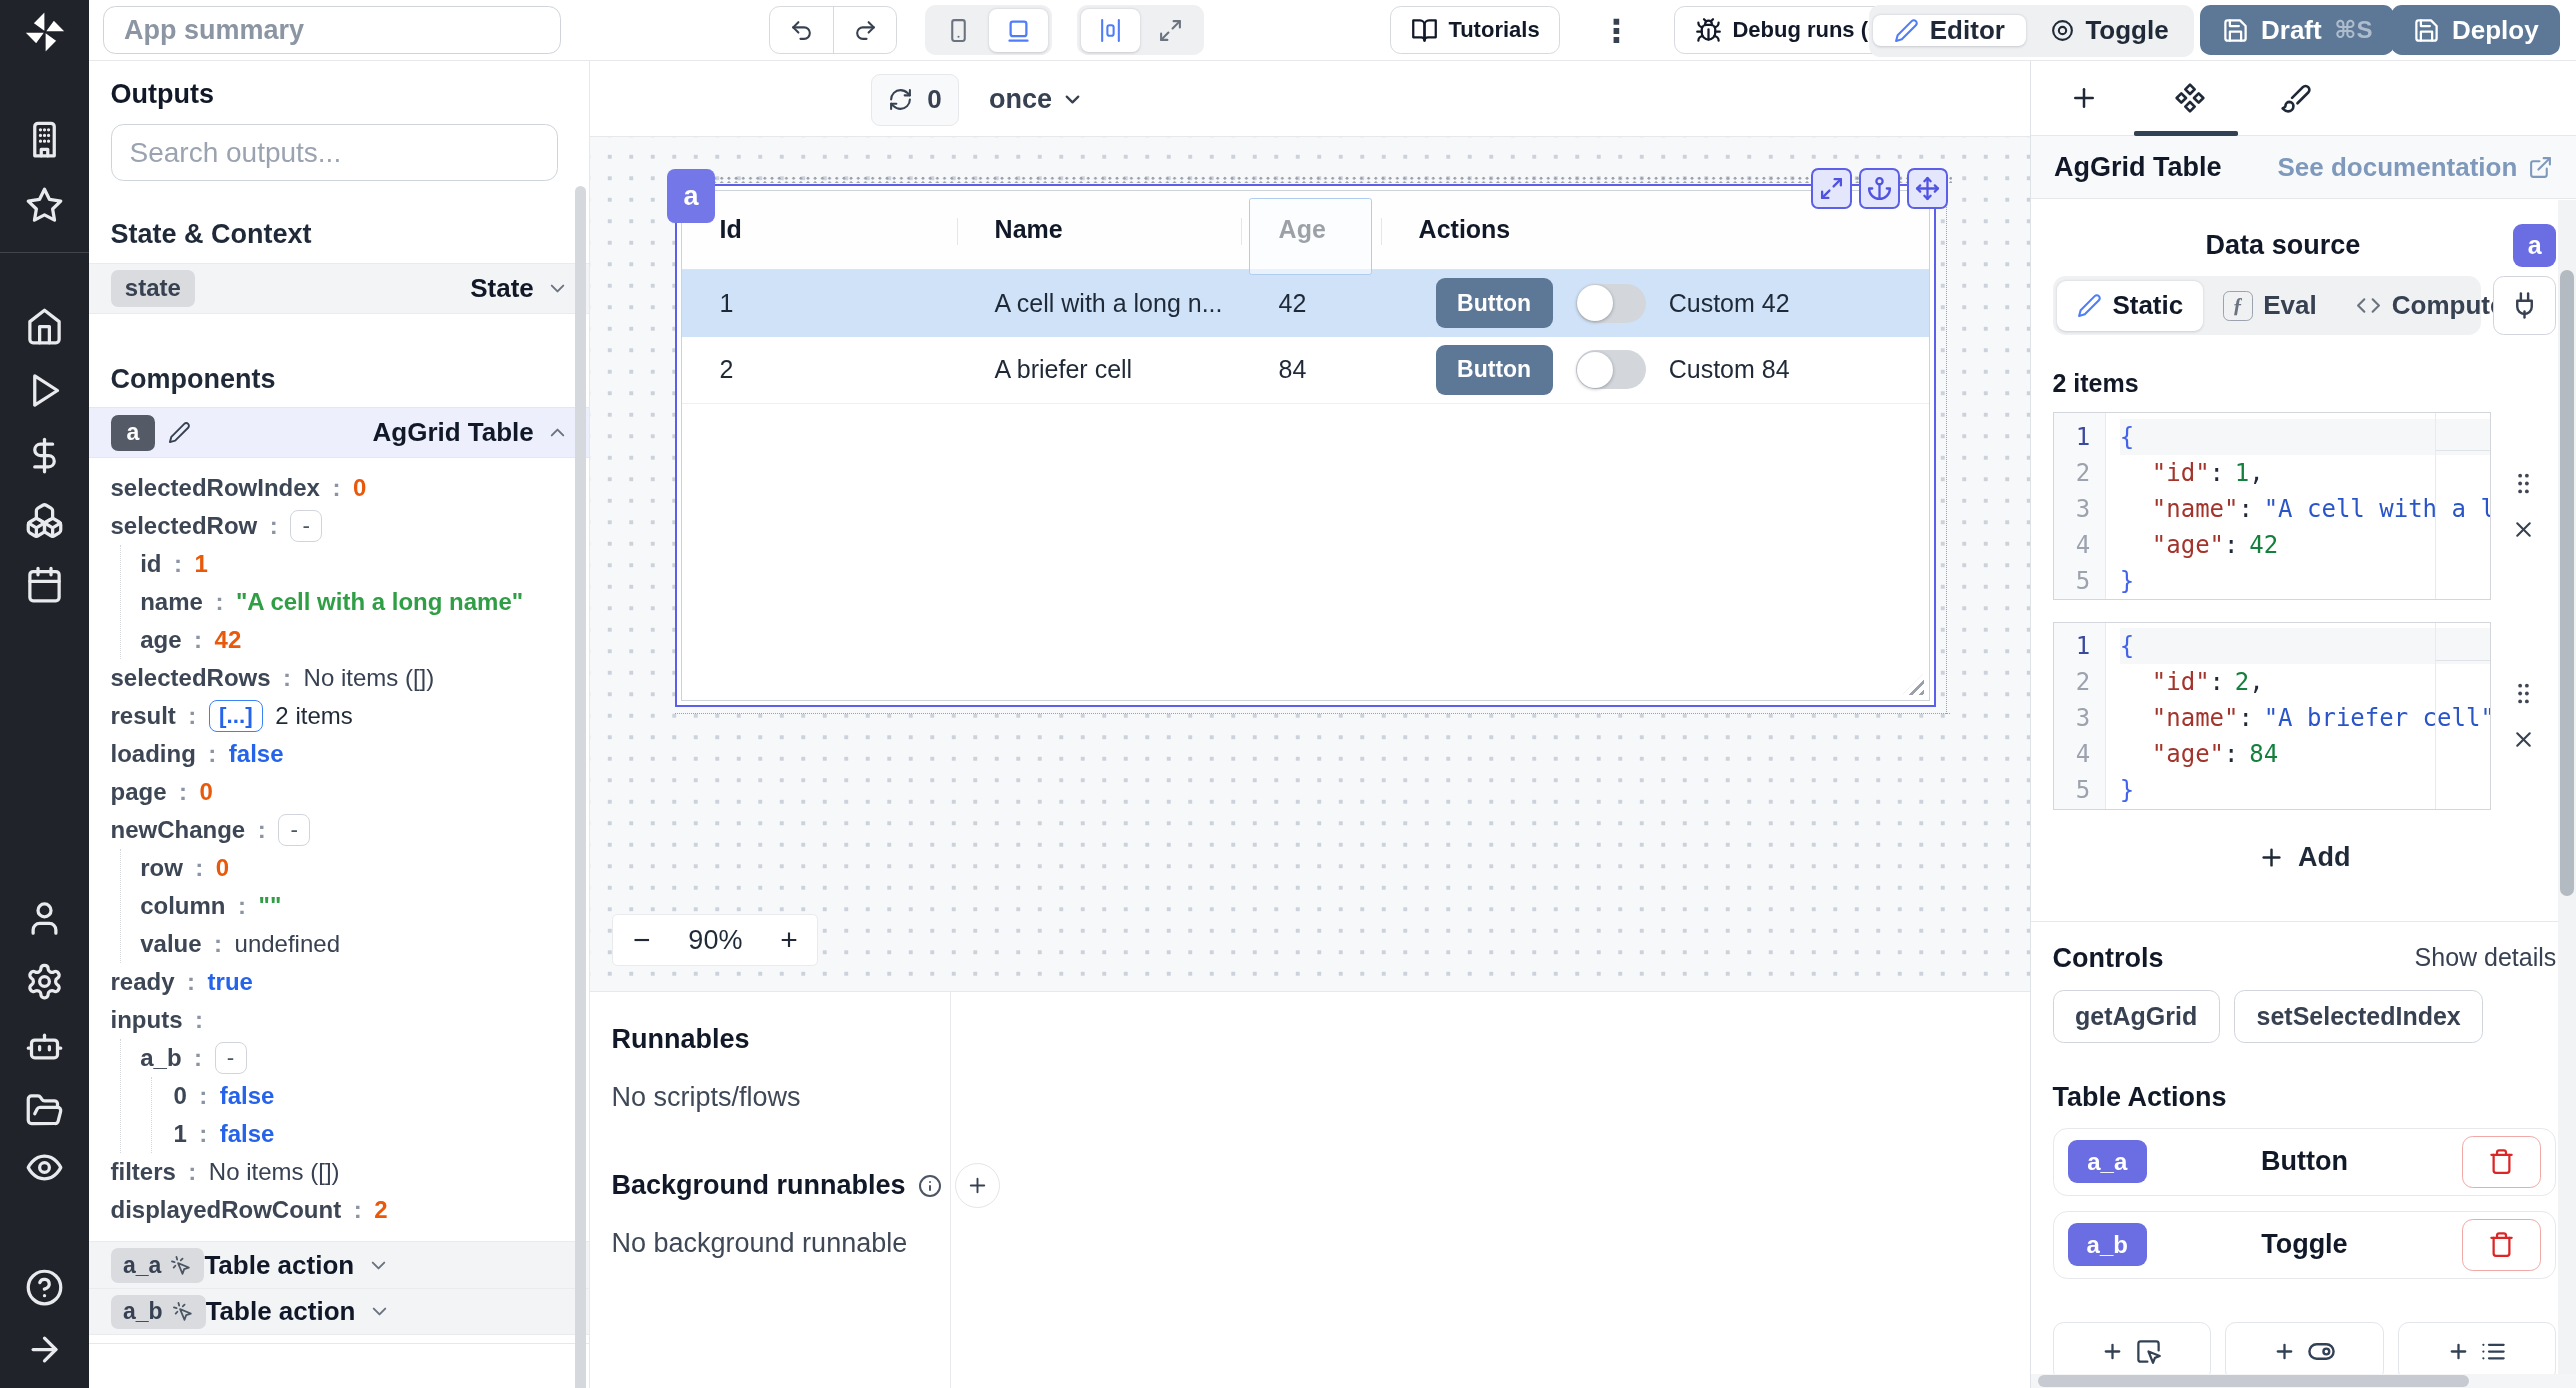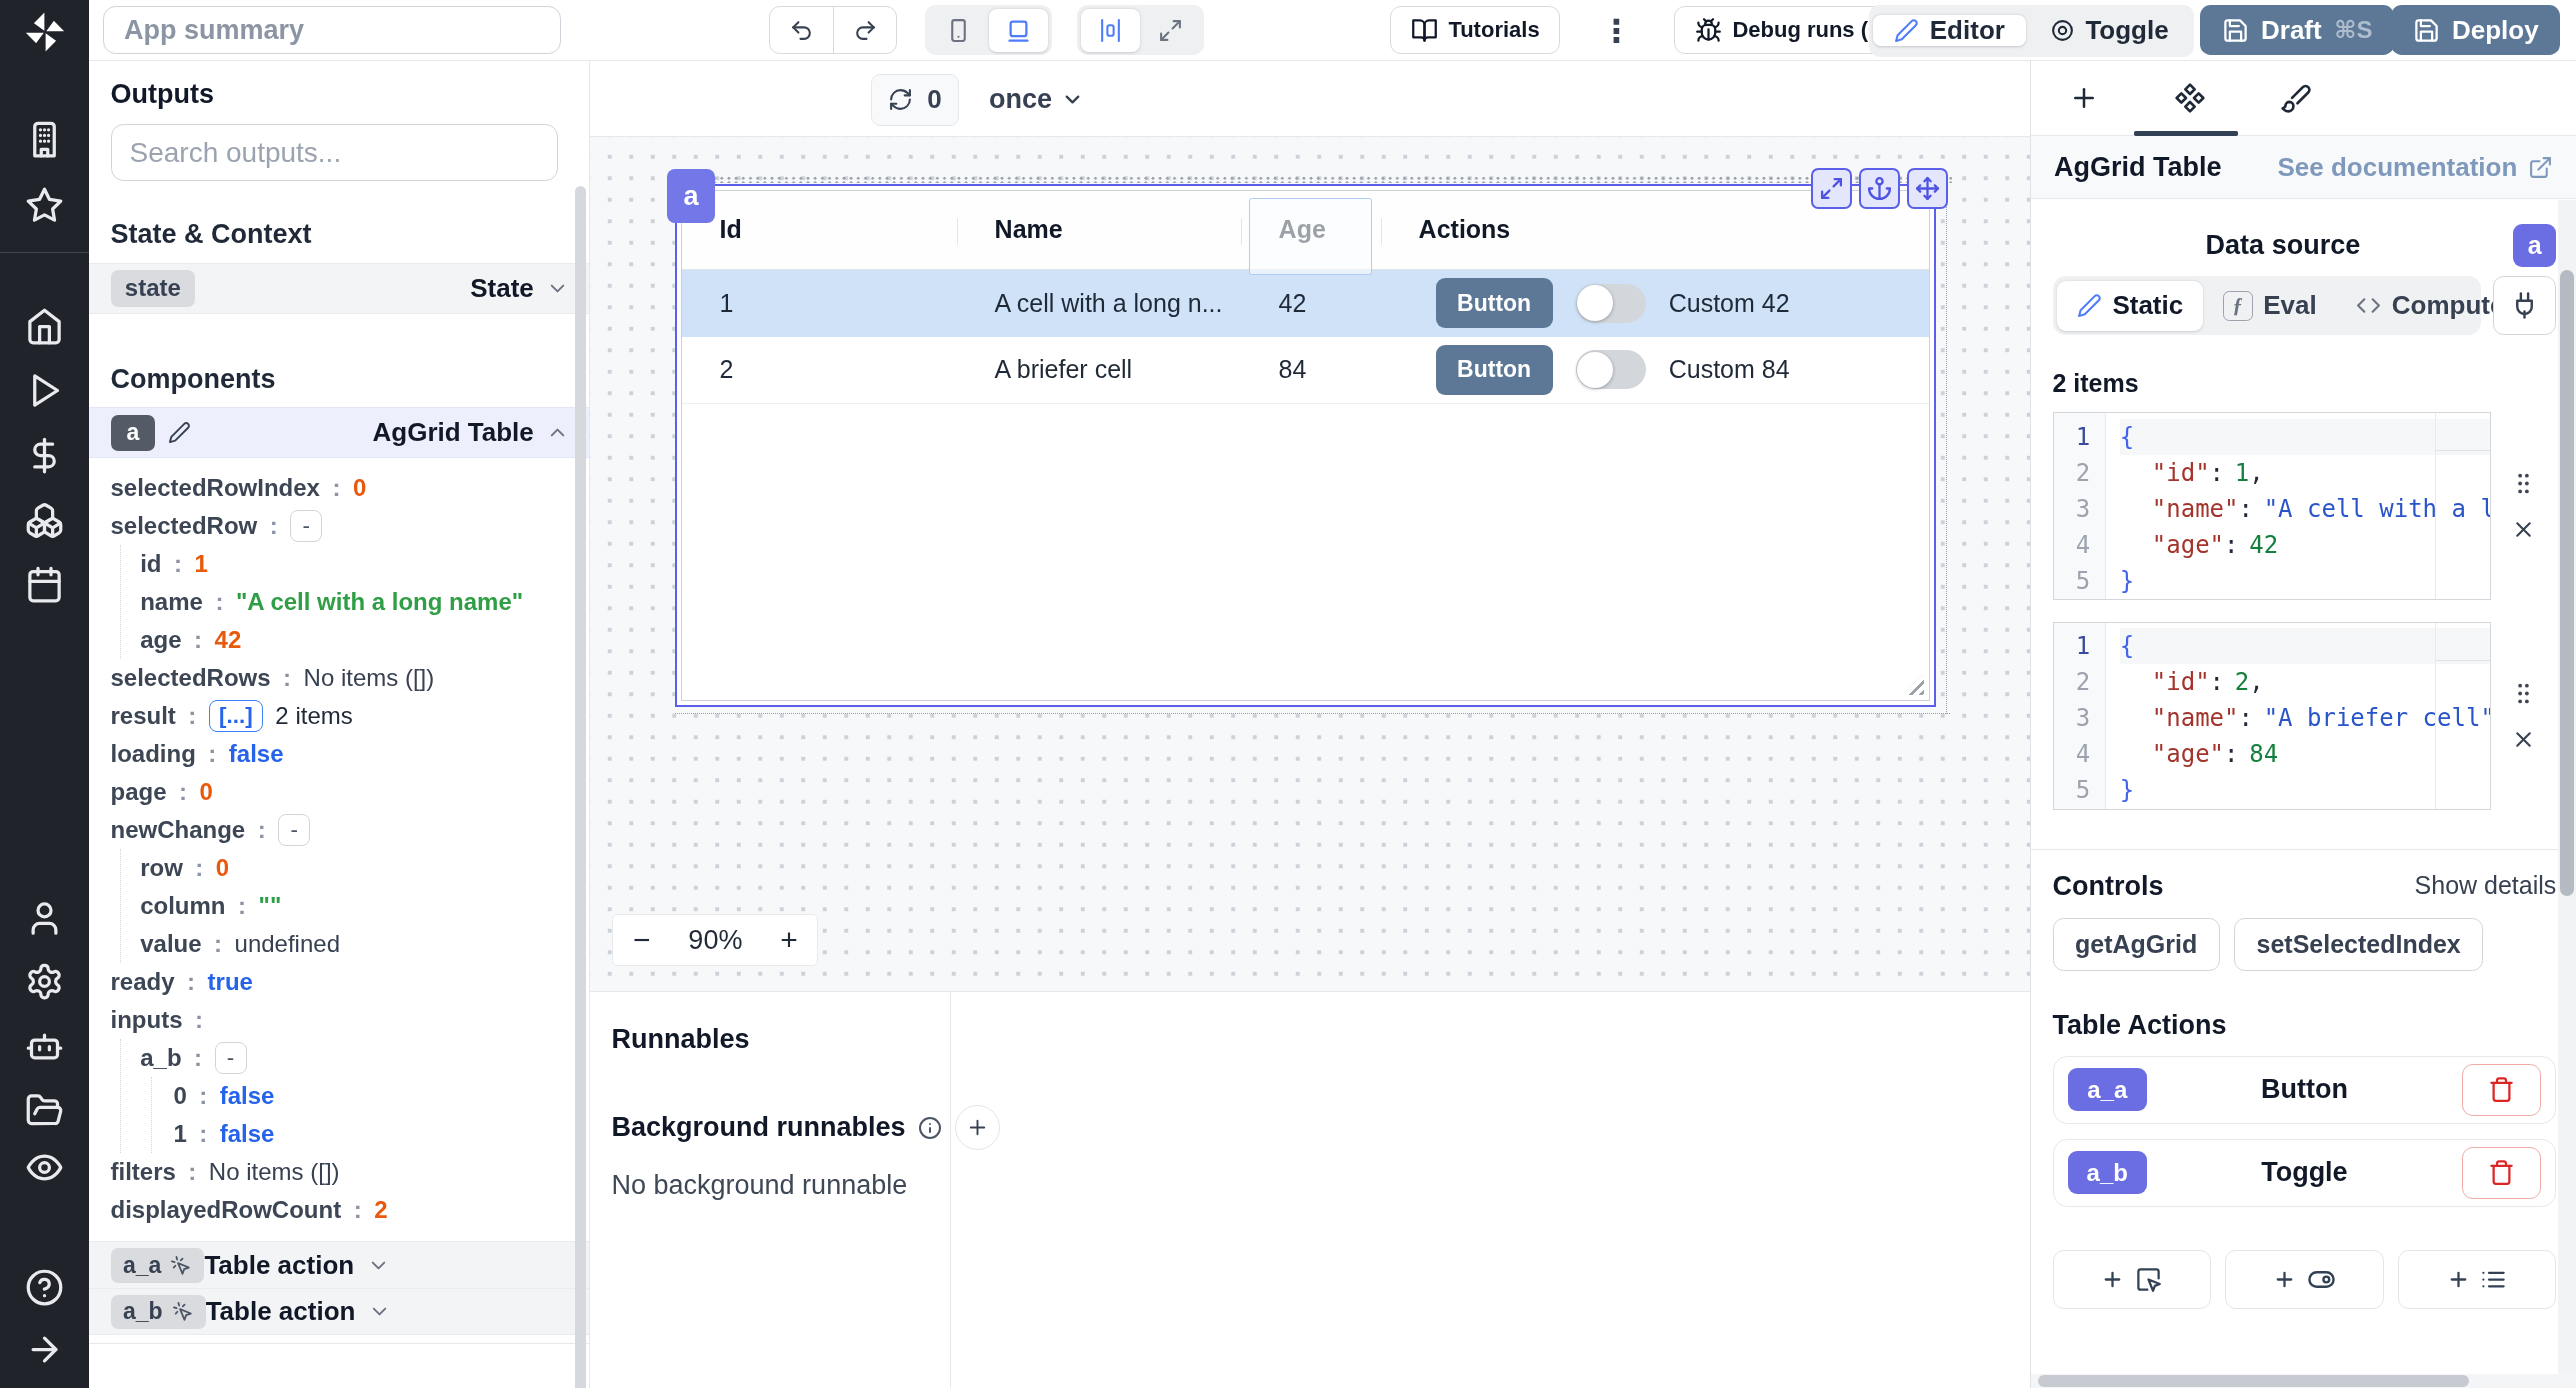--- a/index.html
+++ b/index.html
@@ -620,20 +620,21 @@
     <div class="zoombox">
       <span class="zbtn">−</span>
       <span>90%</span>
       <span class="zbtn">+</span>
     </div>
   </div>
 
   <div id="bottom-panel">
     <div class="bp-divider"></div>
     <div class="bp-title">Runnables</div>
+    <div class="bp-empty">No scripts/flows</div>
     <div class="bg-row">
       <span class="bg-title">Background runnables</span>
       <svg class="ic" width="24" height="24" viewBox="0 0 24 24" fill="none" stroke="#4b5563" stroke-width="2" stroke-linecap="round" stroke-linejoin="round">
           <circle cx="12" cy="12" r="10"></circle>
           <path d="M12 16v-4"></path>
           <path d="M12 8h.01"></path>
         </svg>
       <div class="plus-circle">
           <svg class="ic" width="23" height="23" viewBox="0 0 24 24" fill="none" stroke="currentColor" stroke-width="2" stroke-linecap="round" stroke-linejoin="round">
             <path d="M5 12h14"></path>
@@ -781,20 +782,29 @@
             <circle cx="9" cy="19" r="1.7"></circle>
             <circle cx="15" cy="19" r="1.7"></circle>
           </svg>
         <svg class="ic x-ic" width="25" height="25" viewBox="0 0 24 24" fill="none" stroke="currentColor" stroke-width="2" stroke-linecap="round" stroke-linejoin="round">
             <path d="M18 6 6 18"></path>
             <path d="m6 6 12 12"></path>
           </svg>
       </div>
     </div>
 
+    <div class="add-row">
+      <button class="add-btn">
+        <svg class="ic" width="27" height="27" viewBox="0 0 24 24" fill="none" stroke="currentColor" stroke-width="2.2" stroke-linecap="round" stroke-linejoin="round">
+            <path d="M5 12h14"></path>
+            <path d="M12 5v14"></path>
+          </svg>
+        <span>Add</span>
+      </button>
+    </div>
 
     <div class="insp-div"></div>
 
     <div class="controls-row">
       <span class="controls-title">Controls</span>
       <span class="show-details">Show details</span>
     </div>
     <div class="pill-row">
       <button class="pill">getAgGrid</button>
       <button class="pill">setSelectedIndex</button>

